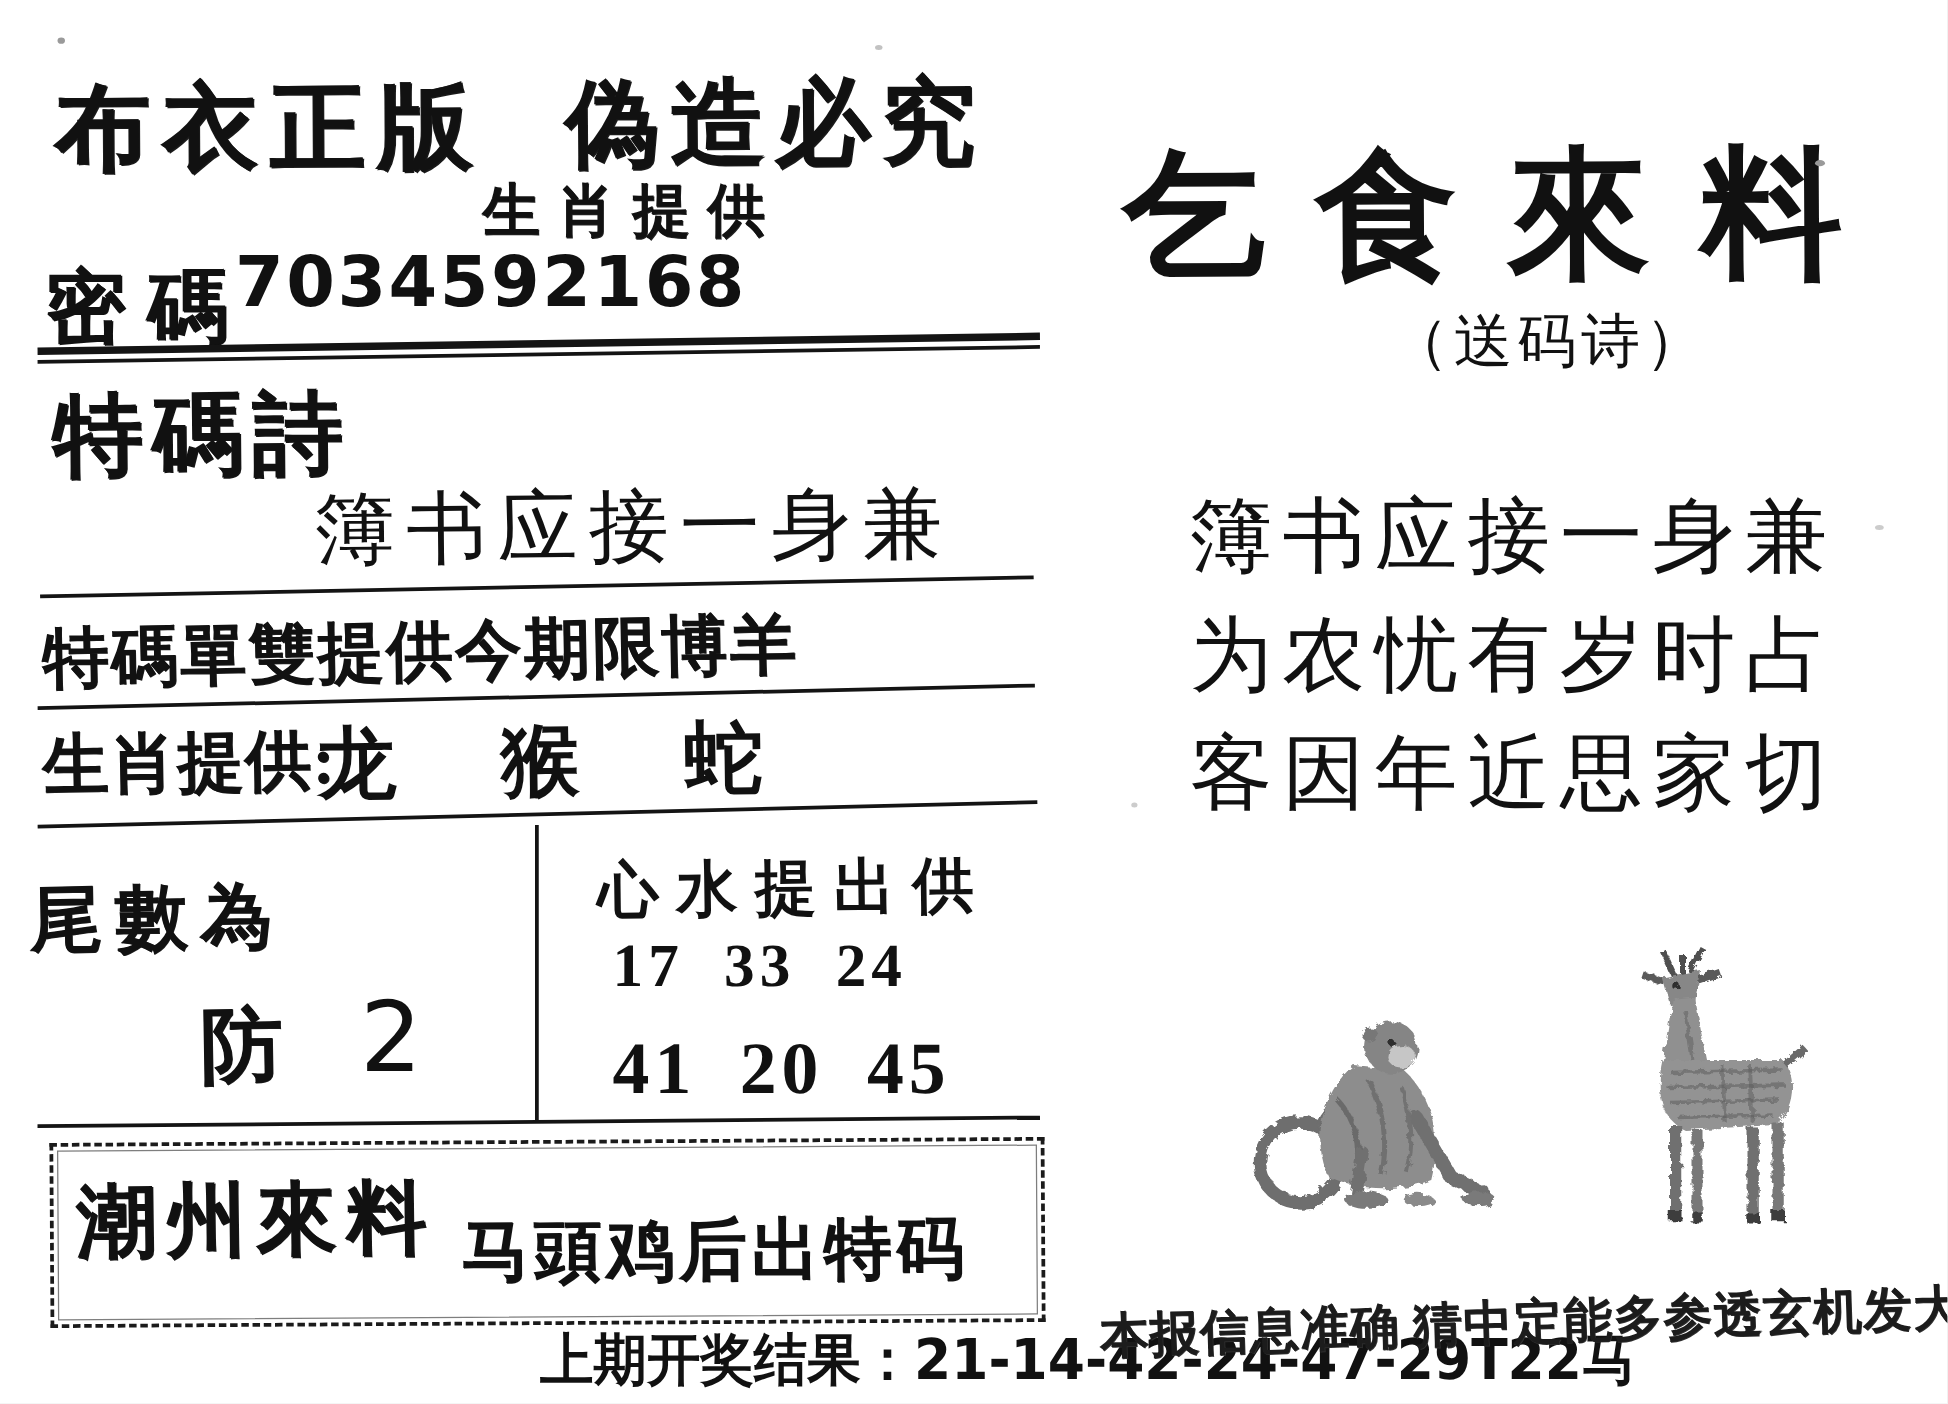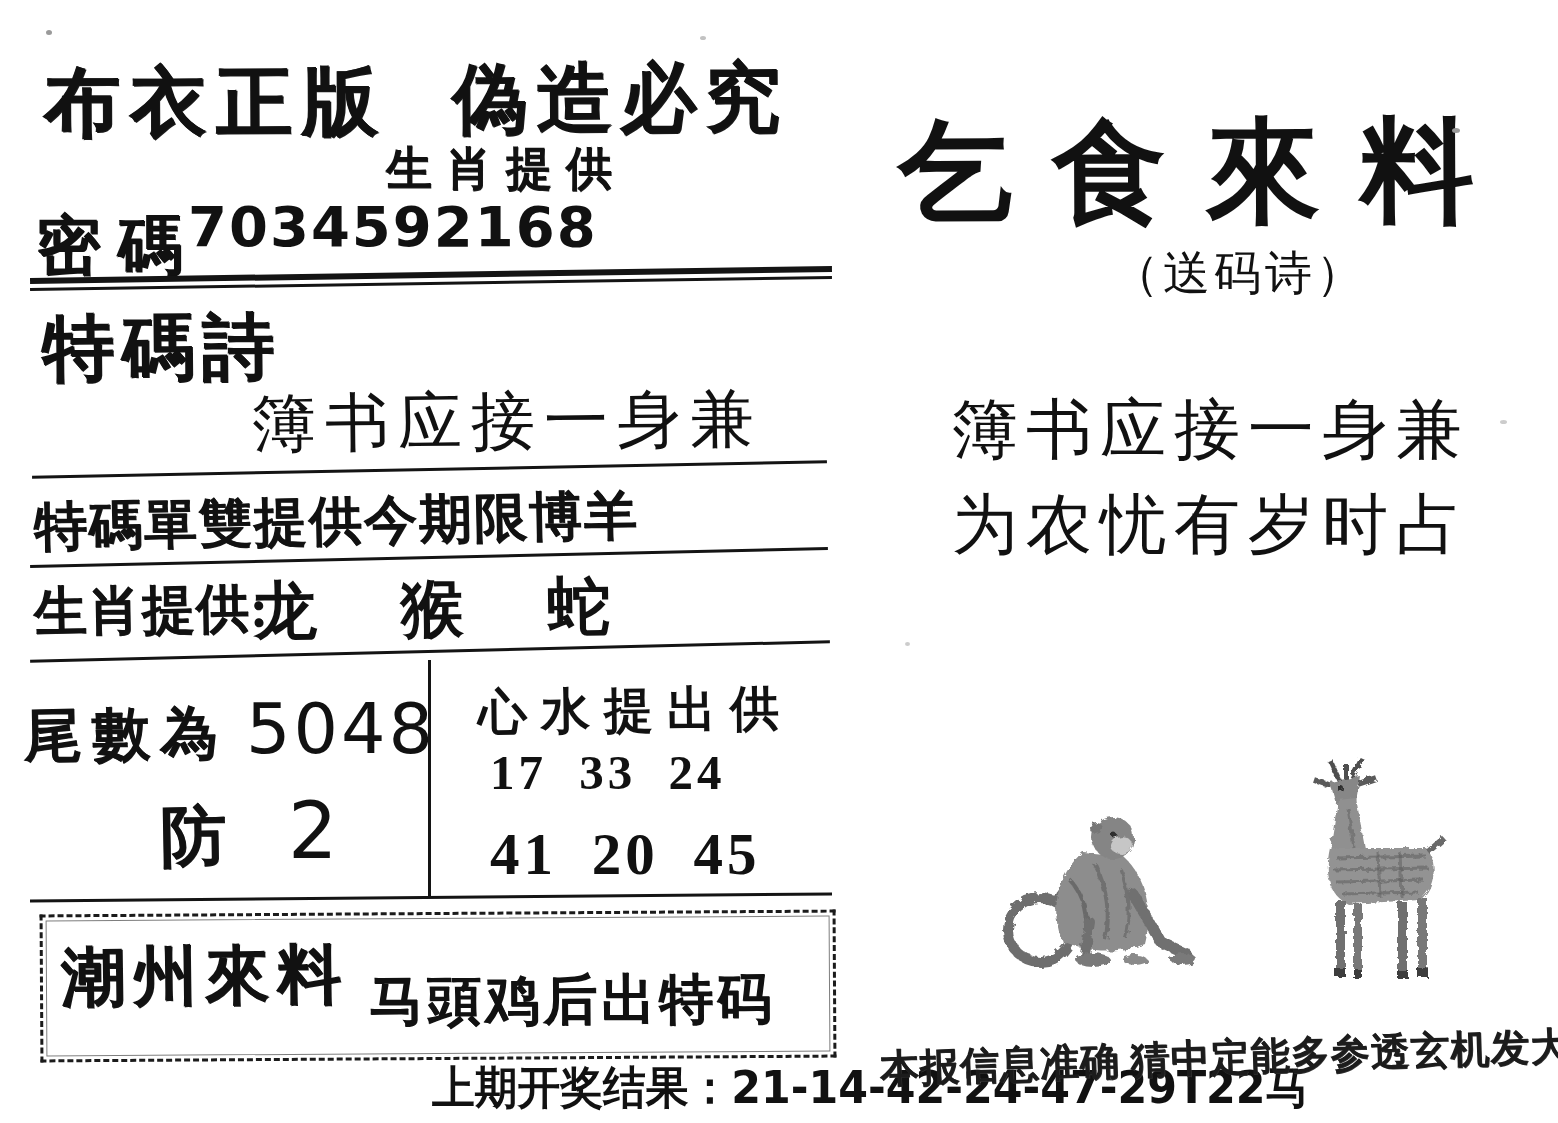--- a/index.html
+++ b/index.html
@@ -103,21 +103,20 @@
   <div class="abs danshuang">特碼單雙提供今期限博羊</div>
 
   <div class="rule rule-2"></div>
 
   <div class="abs sx-label">生肖提供:</div>
   <div class="abs sx-values">龙 猴 蛇</div>
 
   <div class="rule rule-3"></div>
 
   <div class="abs tail-label">尾數為</div>
-  <div class="abs tail-value">5048</div>
   <div class="abs fang-label">防</div>
   <div class="abs fang-value">2</div>
 
   <div class="rule v-divider"></div>
 
   <div class="abs xs-title">心水提出供</div>
   <div class="abs xs-row1">17 33 24</div>
   <div class="abs xs-row2">41 20 45</div>
 
   <div class="rule rule-4"></div>
@@ -130,20 +129,21 @@
   <div class="abs result-line">
     <span>上期开奖结果：</span><span>21-14-42-24-47-29T22马</span>
   </div>
 
   <div class="abs big-title">乞食來料</div>
   <div class="abs subtitle">（送码诗）</div>
 
   <div class="abs poem-right">
     <div>簿书应接一身兼</div>
     <div>为农忧有岁时占</div>
+    <div>客因年近思家切</div>
   </div>
 
   <svg class="animal monkey" viewBox="0 0 215 190">
     <defs>
       <filter id="rough1" x="-10%" y="-10%" width="120%" height="120%">
         <feTurbulence type="fractalNoise" baseFrequency="0.14" numOctaves="3" result="n"></feTurbulence>
         <feDisplacementMap in="SourceGraphic" in2="n" scale="7"></feDisplacementMap>
       </filter>
     </defs>
     <g filter="url(#rough1)">

